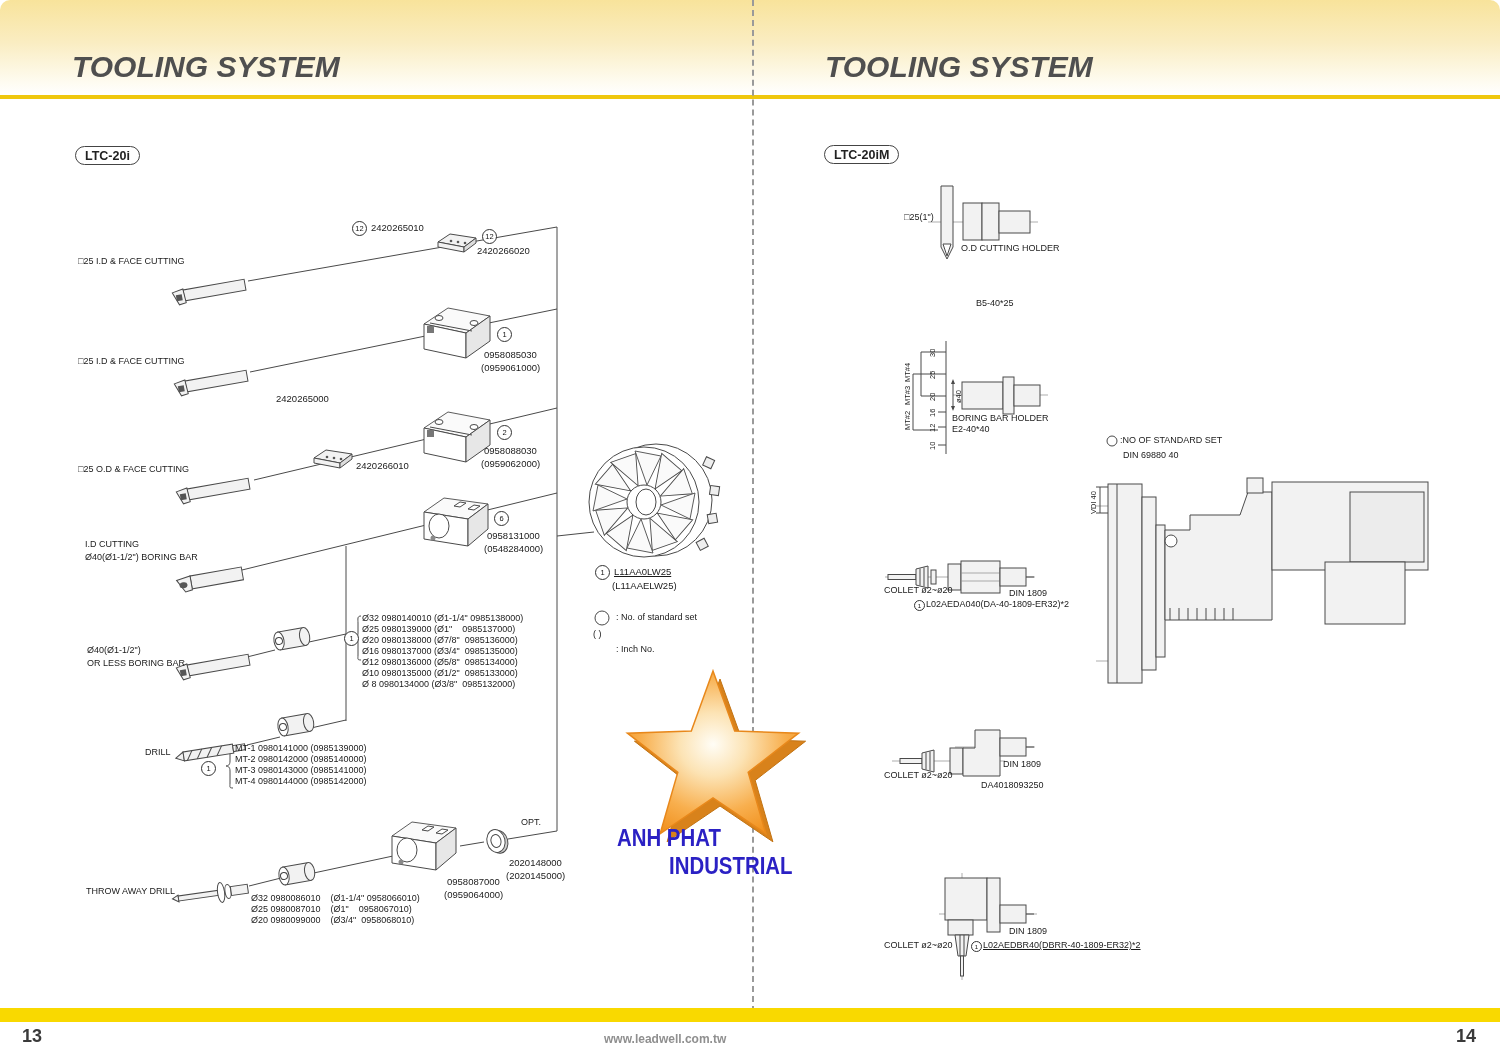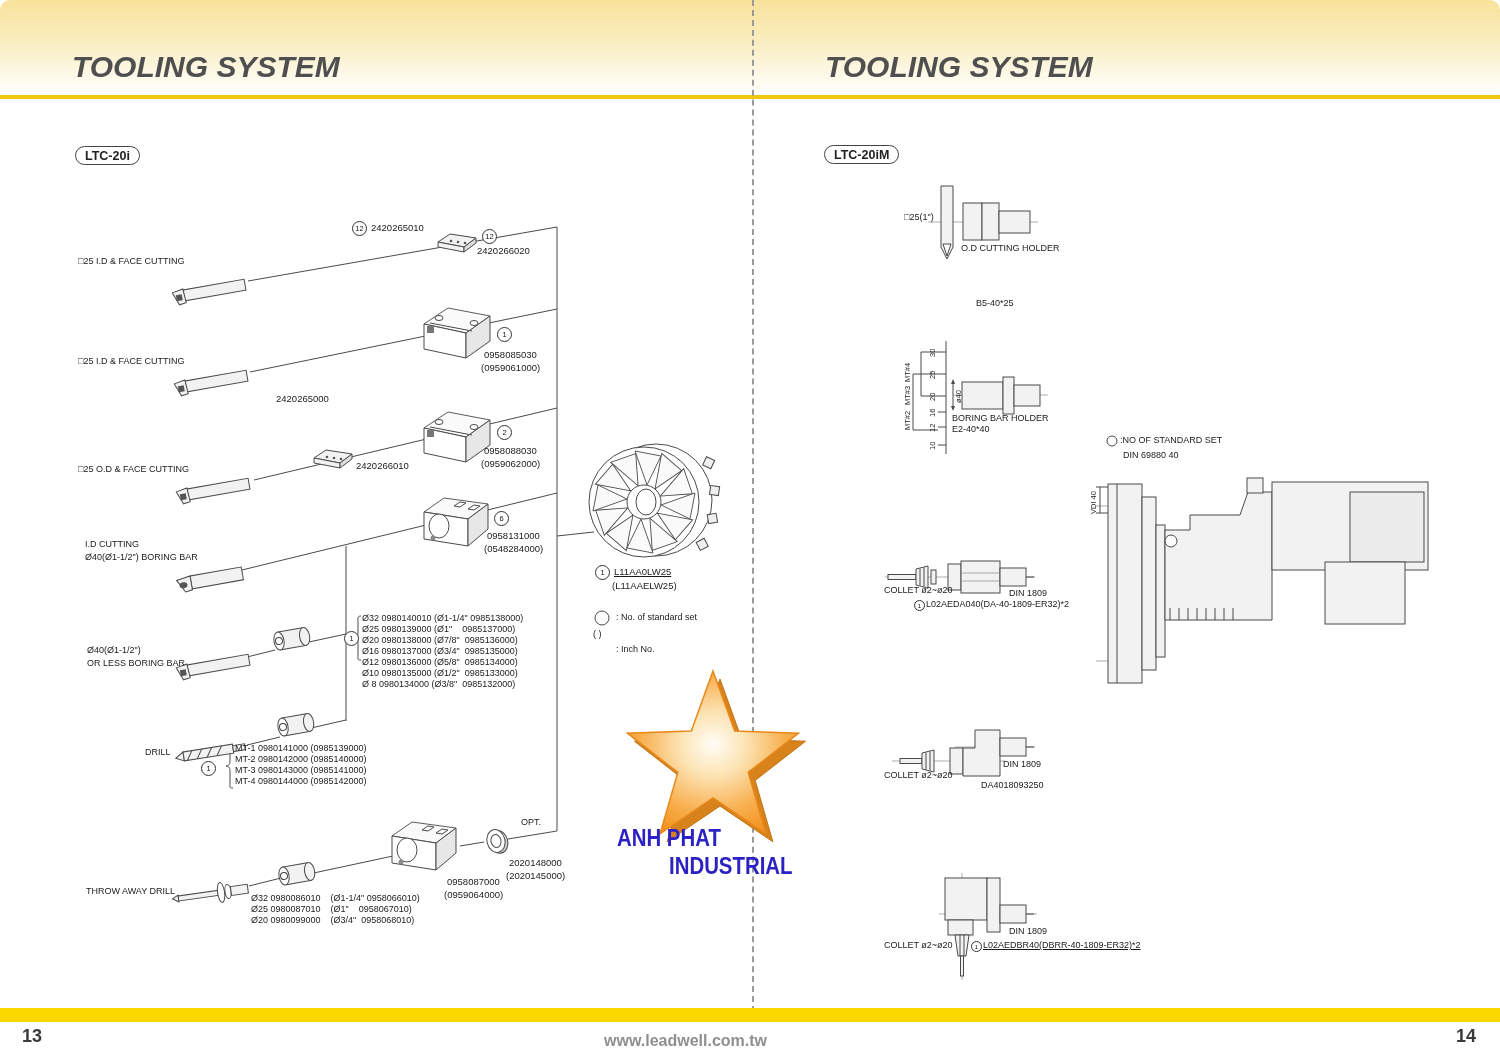--- a/index.html
+++ b/index.html
@@ -18,21 +18,21 @@
   .lbl{font-size:9px;color:#1a1a1a;white-space:pre;line-height:11px;}
   .pn{font-size:9.5px;color:#1a1a1a;white-space:pre;}
   .list .li{font-size:9px;line-height:11px;white-space:pre;color:#1a1a1a;}
   .circ{width:13px;height:13px;border:1px solid #333;border-radius:50%;background:#fff;
     display:flex;align-items:center;justify-content:center;font-size:7.5px;color:#111;}
   .circ.sm{width:9px;height:9px;font-size:6px;}
   .rot{transform:rotate(-90deg);transform-origin:0 0;font-size:7.5px;color:#1a1a1a;white-space:nowrap;}
   .art{left:0;top:0;pointer-events:none;}
   .ftr-bar{left:0;top:1008px;width:1500px;height:14px;background:#F9D900;}
   .pageno{top:1026px;font-size:18px;font-weight:bold;color:#3a3a3a;}
-  .url{top:1032px;font-size:16px;font-weight:bold;color:#8f8f8f;}
+  .url{top:1032px;font-size:12px;font-weight:bold;color:#8f8f8f;}
   .brand{font-size:24px;font-weight:900;color:#2B21C4;transform:scaleX(.85);
     transform-origin:0 0;white-space:nowrap;letter-spacing:0;}
   svg .ln{stroke:#4a4a4a;stroke-width:1;fill:none;}
   svg .thin{stroke:#8a8a8a;stroke-width:.7;fill:none;}
   svg .fl{fill:#f2f2f2;stroke:#4a4a4a;stroke-width:1;}
   svg .wf{fill:#ffffff;stroke:#4a4a4a;stroke-width:1;}
   svg .wg{fill:#fafafa;stroke:#4a4a4a;stroke-width:.9;}
 </style>
 </head>
 <body>

